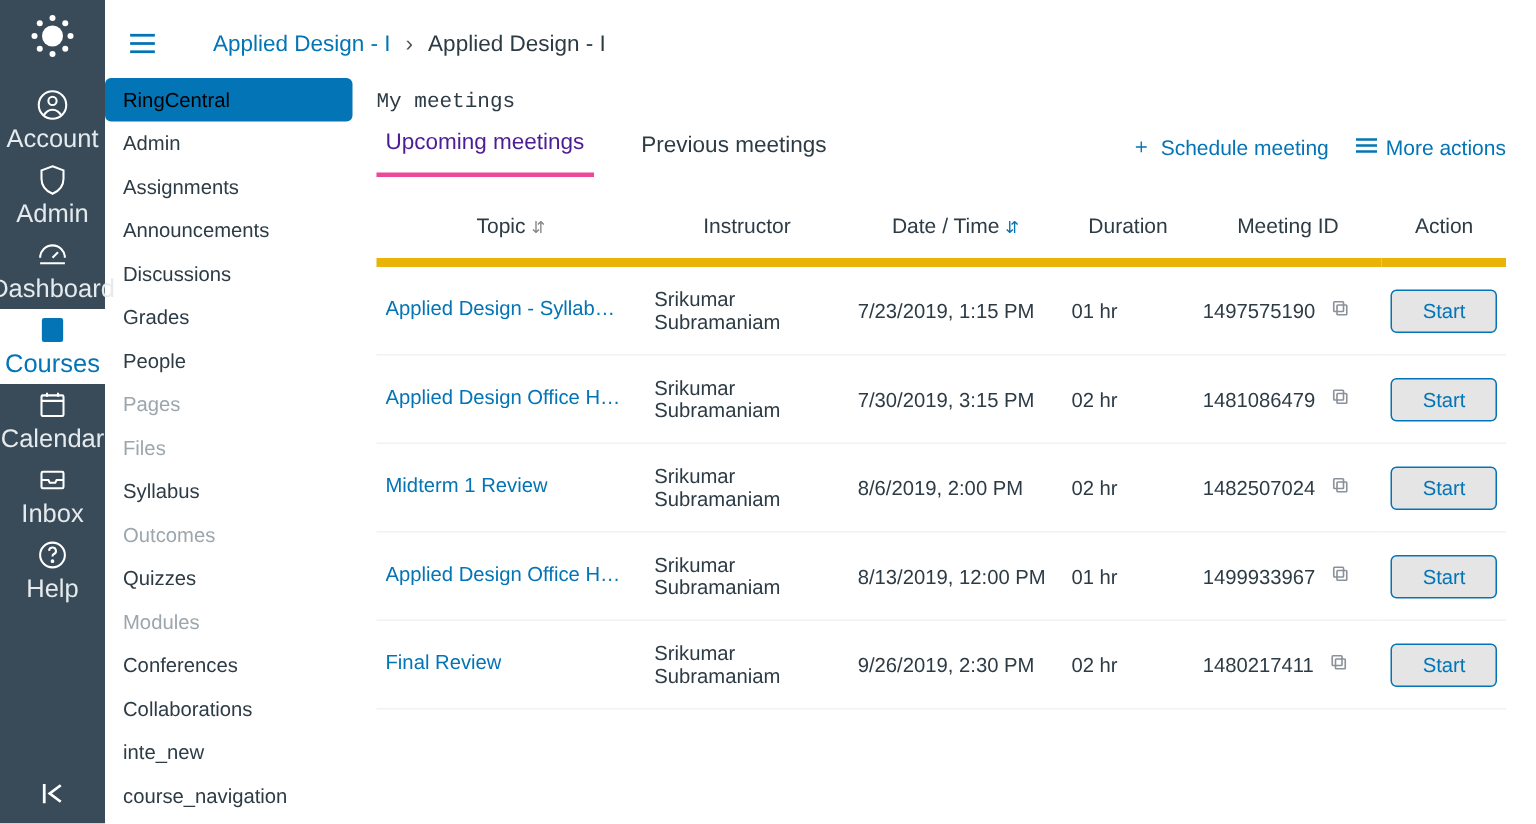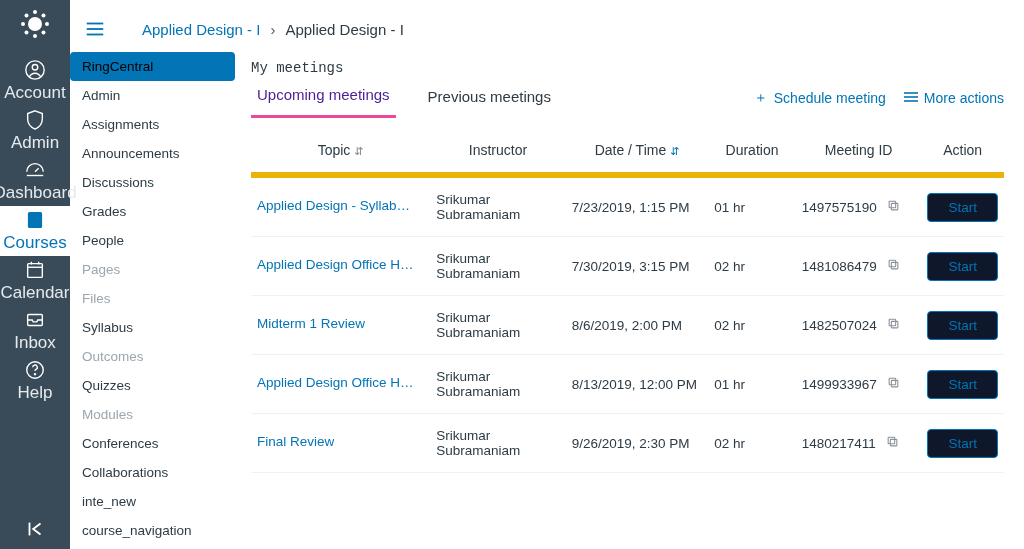--- a/index.html
+++ b/index.html
@@ -31,21 +31,21 @@
   .tab.active { color: #4c1d95; border-bottom: 3px solid #ec4899; }
   .tabrow .flex { flex: 1; }
   .link-btn { color: #0374b5; font-size: 14px; cursor: pointer; display: inline-flex; align-items: center; gap: 6px; margin-left: 18px; }
   .table { width: 100%; margin-top: 14px; border-collapse: collapse; }
   .table th { text-align: center; font-weight: 400; color: #2d3b45; font-size: 14px; padding: 10px 6px 14px; border-bottom: 6px solid #eab308; }
   .table td { padding: 14px 6px; border-bottom: 1px solid #f0f1f2; font-size: 13.5px; vertical-align: middle; }
   .topic-link { color: #0374b5; cursor: pointer; max-width: 160px; white-space: nowrap; overflow: hidden; text-overflow: ellipsis; display: inline-block; }
   .sort-ic { color: #0374b5; margin-left: 4px; font-size: 11px; }
   .sort-ic-grey { color: #888; margin-left: 4px; font-size: 11px; }
   .copy-ic { color: #8a9199; margin-left: 6px; cursor: pointer; }
-  .start-btn { border: 1px solid #0374b5; color: #0374b5; background: #0f172a; border-radius: 4px; padding: 6px 20px; font-size: 13.5px; cursor: pointer; }
+  .start-btn { border: 1px solid #0374b5; color: #0374b5; background: #e5e5e5; border-radius: 4px; padding: 6px 20px; font-size: 13.5px; cursor: pointer; }
   .content-wrap { flex: 1; display: flex; }
   .left-col { flex: 0 0 165px; }
 </style>
 </head>
 <body>
 
 <div class="app">
 
   <div class="sidenav">
     <div class="logo">

